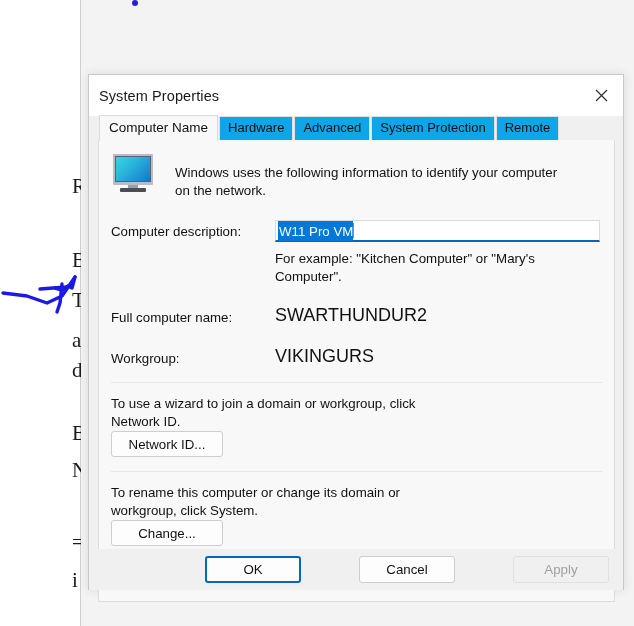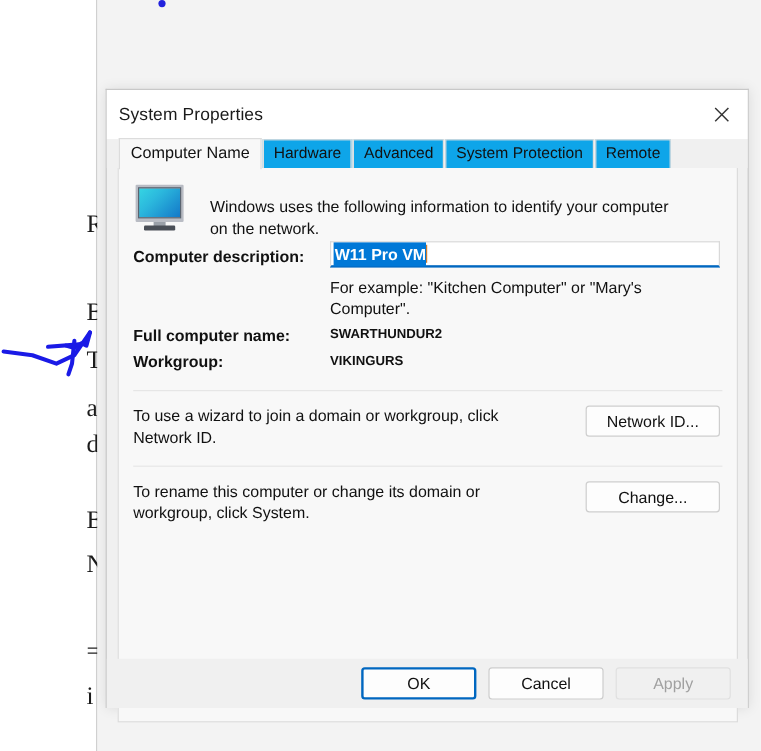--- a/index.html
+++ b/index.html
@@ -185,35 +185,34 @@
     margin-left: 20px;
     font-size: 13.3px;
     color: #111111;
     line-height: 18px;
     max-width: 400px;
     margin-top: 12px;
   }
 
   .field-row {
     display: flex;
-    align-items: center;
+    align-items: flex-start;
     padding: 0 14px 0 12px;
-    margin-top: 1px;
-    font-weight: bold;
+    margin-top: 20px;
   }
   .field-label {
     width: 164px;
     flex: 0 0 164px;
     font-size: 13.3px;
     color: #111111;
     line-height: 18px;
     padding-top: 3px;
   }
   .field-value {
-    font-size: 11px;
+    font-size: 18px;
     color: #111111;
     line-height: 18px;
   }
 
   .textbox {
     flex: 1;
     height: 22px;
     background: #ffffff;
     border: 1px solid #d9d9d9;
     border-bottom: 2px solid #0067c0;
@@ -254,20 +253,21 @@
     background: #e6e6e6;
     margin: 14px 12px 0 12px;
   }
 
   .action-row {
     display: flex;
     align-items: flex-start;
     justify-content: space-between;
     padding: 0 14px 0 12px;
     margin-top: 12px;
+    flex-direction: column;
   }
   .action-text {
     font-size: 13.3px;
     color: #111111;
     line-height: 18px;
     max-width: 315px;
     flex: 1;
   }
   .btn {
     font-family: "Liberation Sans", sans-serif;
@@ -291,20 +291,21 @@
     left: 0;
     bottom: 0;
     width: 100%;
     height: 41px;
     background: #f0f0f0;
     display: flex;
     align-items: center;
     justify-content: flex-end;
     padding-right: 14px;
     box-sizing: border-box;
+    gap: 48px;
   }
   .fbtn {
     font-family: "Liberation Sans", sans-serif;
     font-size: 13.3px;
     color: #111111;
     background: #fdfdfd;
     border: 1px solid #cdcdcd;
     border-radius: 3px;
     height: 27px;
     width: 96px;

